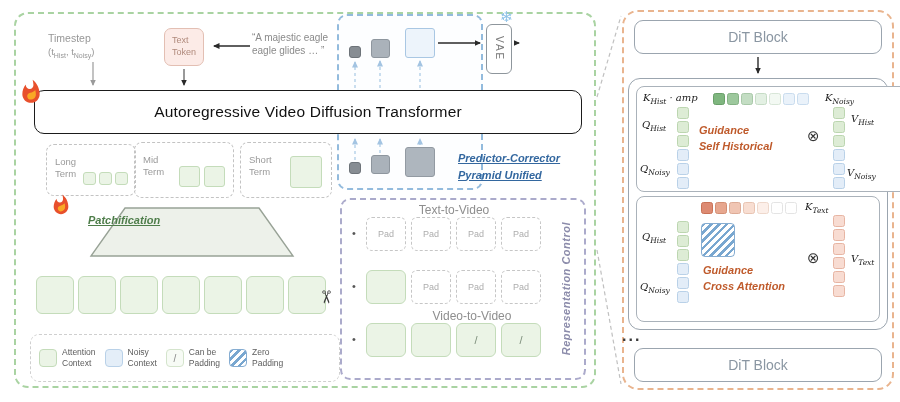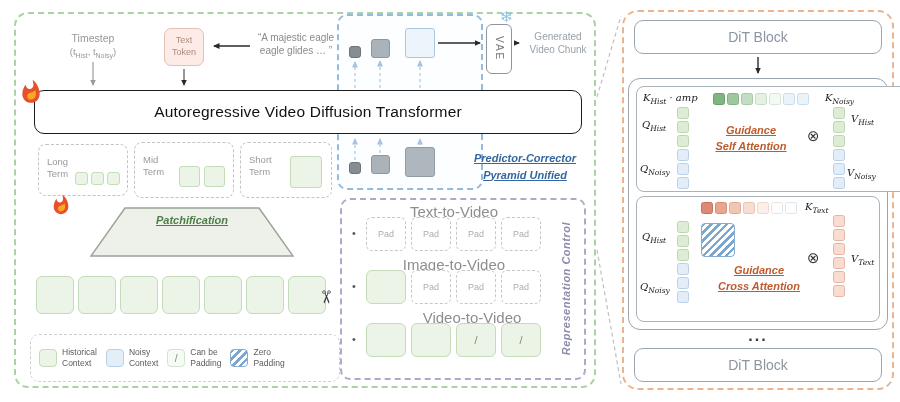--- a/index.html
+++ b/index.html
@@ -2,21 +2,21 @@
 <html><head>
 <meta charset="utf-8">
 <style>
 *{margin:0;padding:0;box-sizing:border-box}
 body{font-family:"Liberation Sans","DejaVu Sans",sans-serif;background:#fff;color:#222}
 #canvas{position:relative;width:900px;height:402px;background:#fff;overflow:hidden}
 .abs{position:absolute}
 .flexc{display:flex;align-items:center;justify-content:center}
 .row{display:flex;gap:2px}
 .col{display:flex;flex-direction:column;gap:2px}
-.cnt{text-align:center;line-height:1.25}
+.cnt{text-align:left;line-height:1.25}
 .gtxt{color:#979797}
 
 
 #left-panel{left:14px;top:12px;width:582px;height:376px;border:2px dashed #a9d3a2;border-radius:14px}
 #pyramid-box{left:337px;top:14px;width:146px;height:176px;border:2px dashed #93bbdd;border-radius:10px;background:#fdfeff}
 #repr-box{left:340px;top:198px;width:246px;height:182px;border:2px dashed #abaacb;border-radius:10px;background:#fff}
 #right-panel{left:622px;top:10px;width:272px;height:380px;border:2px dashed #e9b48e;border-radius:16px}
 #legend-box{left:30px;top:334px;width:310px;height:48px;border:1.5px dashed #cfcfcf;border-radius:9px;display:flex;align-items:center;gap:9px;padding:0 8px}
 
 
@@ -28,38 +28,38 @@
 .term .lbl{position:absolute;left:8px;top:11px;font-size:9.5px;line-height:1.3;color:#9a9a9a}
 .msq{background:#ebf4e6;border:1px solid #c4dcba;border-radius:3px;flex:none}
 .bigsq{width:38px;height:38px;background:#ebf4e6;border:1px solid #c4dcba;border-radius:6px;flex:none}
 
 
 .green-cap{color:#4e7d4a;font-weight:bold;font-style:italic;font-size:11px;line-height:1.5}
 .green-cap div{text-decoration:underline}
 .blue-cap{color:#33679f;font-weight:bold;font-style:italic;font-size:11px;line-height:1.5}
 .blue-cap div{text-decoration:underline}
 .orange-cap{color:#bf5a2b;font-weight:bold;font-style:italic;font-size:11px;line-height:1.45}
-.orange-cap div{text-decoration:underline}
+.orange-cap div{}
 
 
 .leg-item{display:flex;align-items:center;gap:5px}
 .leg-sq{width:18px;height:18px;border-radius:4px;flex:none}
 .leg-txt{font-size:8.5px;line-height:1.25;color:#5c5c5c}
 .lg-hist{background:#ebf4e6;border:1px solid #c4dcba}
 .lg-noisy{background:#e4eef8;border:1px solid #b9d1e8}
 .lg-slash{background:#f7fbf5;border:1px solid #d4e4cc;display:flex;align-items:center;justify-content:center;font-size:10px;color:#8a8a8a}
 .lg-zero{background:repeating-linear-gradient(135deg,#79a7d0 0,#79a7d0 2.5px,#fff 2.5px,#fff 5.5px);border:1px solid #86add2}
 
 
 .pyr-sq{position:absolute;border-radius:3px}
 .vae{left:486px;top:24px;width:26px;height:50px;border:1.3px solid #8e969c;border-radius:6px;background:#fff}
 .vae span{writing-mode:vertical-lr;font-size:10px;letter-spacing:2px;color:#787878}
 
 
-.rlabel{font-size:15px;color:#8e8e8e;text-align:center}
+.rlabel{font-size:12px;color:#8e8e8e;text-align:center}
 .padbox{width:40px;height:34px;border:1.4px dashed #c6c6c6;border-radius:6px;background:#fff;display:flex;align-items:center;justify-content:center;font-size:9px;color:#adadad;flex:none}
 .ctxbox{width:40px;height:34px;background:#ebf4e6;border:1px solid #c4dcba;border-radius:6px;display:flex;align-items:center;justify-content:center;font-size:11px;color:#7e8f7c;flex:none}
 .bullet{font-size:11px;color:#555}
 .vtext{writing-mode:vertical-rl;transform:rotate(180deg);font-size:11px;font-weight:bold;font-style:italic;color:#8c8cab;letter-spacing:.5px}
 
 
 .dit{left:634px;width:248px;height:34px;background:#fff;border:1.5px solid #9ba5af;border-radius:9px;font-size:14px;color:#8a96a2;font-weight:500}
 #attn-outer{left:628px;top:78px;width:260px;height:252px;background:#fff;border:1.5px solid #9ba5af;border-radius:12px}
 .attn-box{background:#fff;border:1.2px solid #aab2ba;border-radius:8px}
 .math{font-family:"DejaVu Serif","Liberation Serif",serif;font-style:italic;font-size:10px;color:#1a1a1a;white-space:nowrap}
@@ -143,40 +143,36 @@
   <div class="pyr-sq" style="left:371px;top:39px;width:19px;height:19px;background:#aab2ba;border:1px solid #8e969e"></div>
   <div class="pyr-sq" style="left:405px;top:28px;width:30px;height:30px;background:#edf4fb;border:1.4px solid #a9c7e3"></div>
   <div class="pyr-sq" style="left:349px;top:162px;width:12px;height:12px;background:#878d93;border:1px solid #6d7379"></div>
   <div class="pyr-sq" style="left:371px;top:155px;width:19px;height:19px;background:#aab2ba;border:1px solid #8e969e"></div>
   <div class="pyr-sq" style="left:405px;top:147px;width:30px;height:30px;background:#aeb6be;border:1px solid #929aa2"></div>
 
   <div class="abs flexc vae">
       <span>VAE</span>
     </div>
   <div class="abs" style="left:500px;top:8px;font-size:15px;color:#8ec2e8">❄</div>
-  <div class="abs cnt" style="left:520px;top:31px;width:76px;font-size:10px;color:#9aa2aa">
-    <div>Generated</div>
-    <div>Video Chunk</div>
-  </div>
   <div class="abs cnt blue-cap" style="left:458px;top:150px;width:134px">
     <div>Predictor-Corrector</div>
     <div>Pyramid Unified</div>
   </div>
 
   <div id="main-box" class="abs flexc">
     <span>Autoregressive Video Diffusion Transformer</span>
   </div>
   <div class="abs" style="left:18px;top:79px">
     <svg class="fire" viewBox="0 0 24 24">
         <path fill="#e8502c" d="M13.5.67s.74 2.65.74 4.8c0 2.06-1.35 3.73-3.41 3.73-2.07 0-3.63-1.67-3.63-3.73l.03-.36C5.21 7.51 4 10.62 4 14c0 4.42 3.58 8 8 8s8-3.58 8-8C20 8.61 17.41 3.8 13.5.67z"></path>
         <path fill="#f9a825" d="M11.71 19c-1.78 0-3.22-1.4-3.22-3.14 0-1.62 1.05-2.76 2.81-3.12 1.77-.36 3.6-1.21 4.62-2.58.39 1.29.59 2.65.59 4.04 0 2.65-2.15 4.8-4.8 4.8z"></path>
       </svg>
   </div>
 
-  <div class="abs term" style="left:38px;top:144px;width:90px;height:52px">
+  <div class="abs term" style="left:46px;top:144px;width:90px;height:52px">
     <div class="lbl">
         <div>Long</div>
         <div>Term</div>
       </div>
     <div class="row abs" style="right:7px;bottom:10px;gap:3px">
       <div class="msq" style="width:13px;height:13px"></div>
         <div class="msq" style="width:13px;height:13px"></div>
         <div class="msq" style="width:13px;height:13px"></div>
     </div>
   </div>
@@ -221,21 +217,21 @@
       <div class="bigsq"></div>
       <div class="bigsq"></div>
       <div class="bigsq"></div>
   </div>
   <div class="abs" style="left:318px;top:286px;font-size:18px;color:#3a3a3a;transform:rotate(90deg)">✂</div>
 
   <div id="legend-box" class="abs">
     <div class="leg-item">
       <div class="leg-sq lg-hist"></div>
       <div class="leg-txt">
-          <div>Historical</div>
+          <div>Attention</div>
           <div>Context</div>
         </div>
     </div>
     <div class="leg-item">
       <div class="leg-sq lg-noisy"></div>
       <div class="leg-txt">
           <div>Noisy</div>
           <div>Context</div>
         </div>
     </div>
@@ -256,21 +252,20 @@
   </div>
 
   <div class="abs rlabel" style="left:366px;top:203px;width:176px">Text-to-Video</div>
   <div class="abs bullet" style="left:352px;top:227px">•</div>
   <div class="abs row" style="left:366px;top:217px;gap:5px">
     <div class="padbox">Pad</div>
     <div class="padbox">Pad</div>
     <div class="padbox">Pad</div>
     <div class="padbox">Pad</div>
   </div>
-  <div class="abs rlabel" style="left:366px;top:256px;width:176px">Image-to-Video</div>
   <div class="abs bullet" style="left:352px;top:280px">•</div>
   <div class="abs row" style="left:366px;top:270px;gap:5px">
     <div class="ctxbox"></div>
     <div class="padbox">Pad</div>
     <div class="padbox">Pad</div>
     <div class="padbox">Pad</div>
   </div>
   <div class="abs rlabel" style="left:384px;top:309px;width:176px">Video-to-Video</div>
   <div class="abs bullet" style="left:352px;top:333px">•</div>
   <div class="abs row" style="left:366px;top:323px;gap:5px">
@@ -305,21 +300,21 @@
     <div class="col abs" style="left:40px;top:20px">
       <div class="cell cg"></div>
         <div class="cell cg"></div>
         <div class="cell cg"></div>
         <div class="cell cb"></div>
         <div class="cell cb"></div>
         <div class="cell cb"></div>
     </div>
     <div class="abs cnt orange-cap" style="left:62px;top:36px;width:104px">
       <div>Guidance</div>
-      <div>Self Attention</div>
+      <div>Self Historical</div>
     </div>
     <span class="abs otimes" style="left:170px;top:40px">⊗</span>
     <div class="col abs" style="left:196px;top:20px">
       <div class="cell cg"></div>
         <div class="cell cg"></div>
         <div class="cell cg"></div>
         <div class="cell cb"></div>
         <div class="cell cb"></div>
         <div class="cell cb"></div>
     </div>

